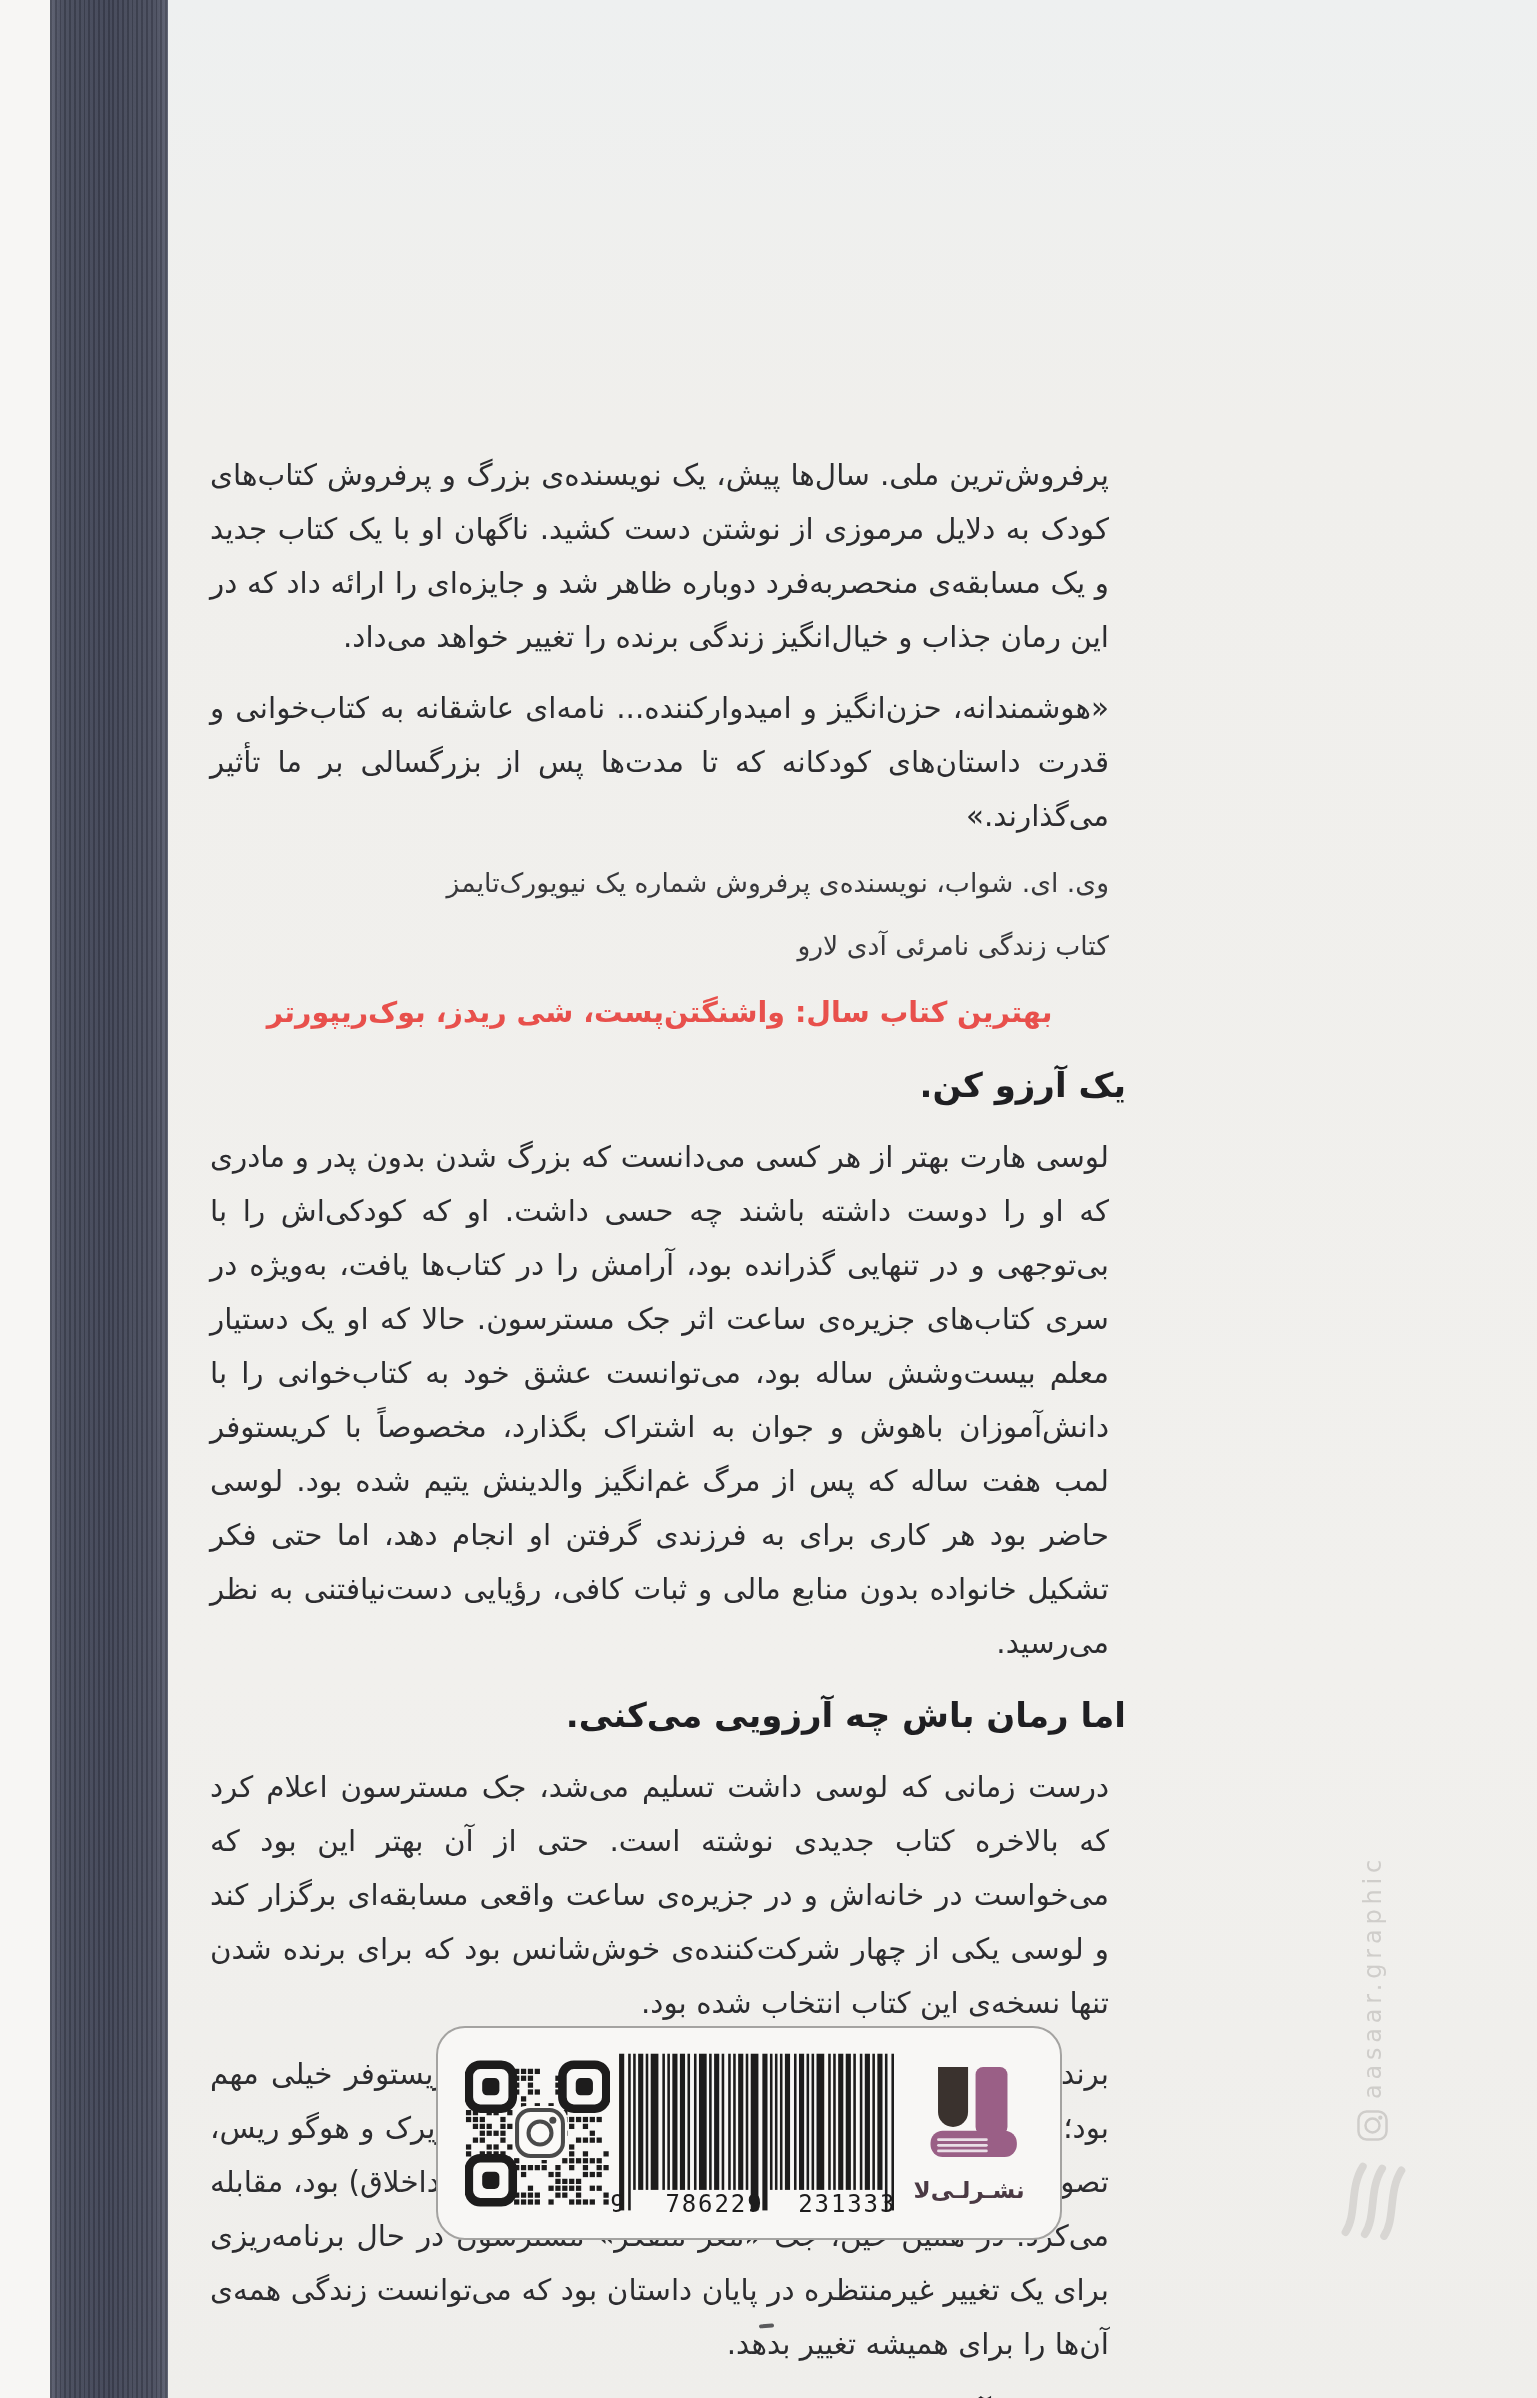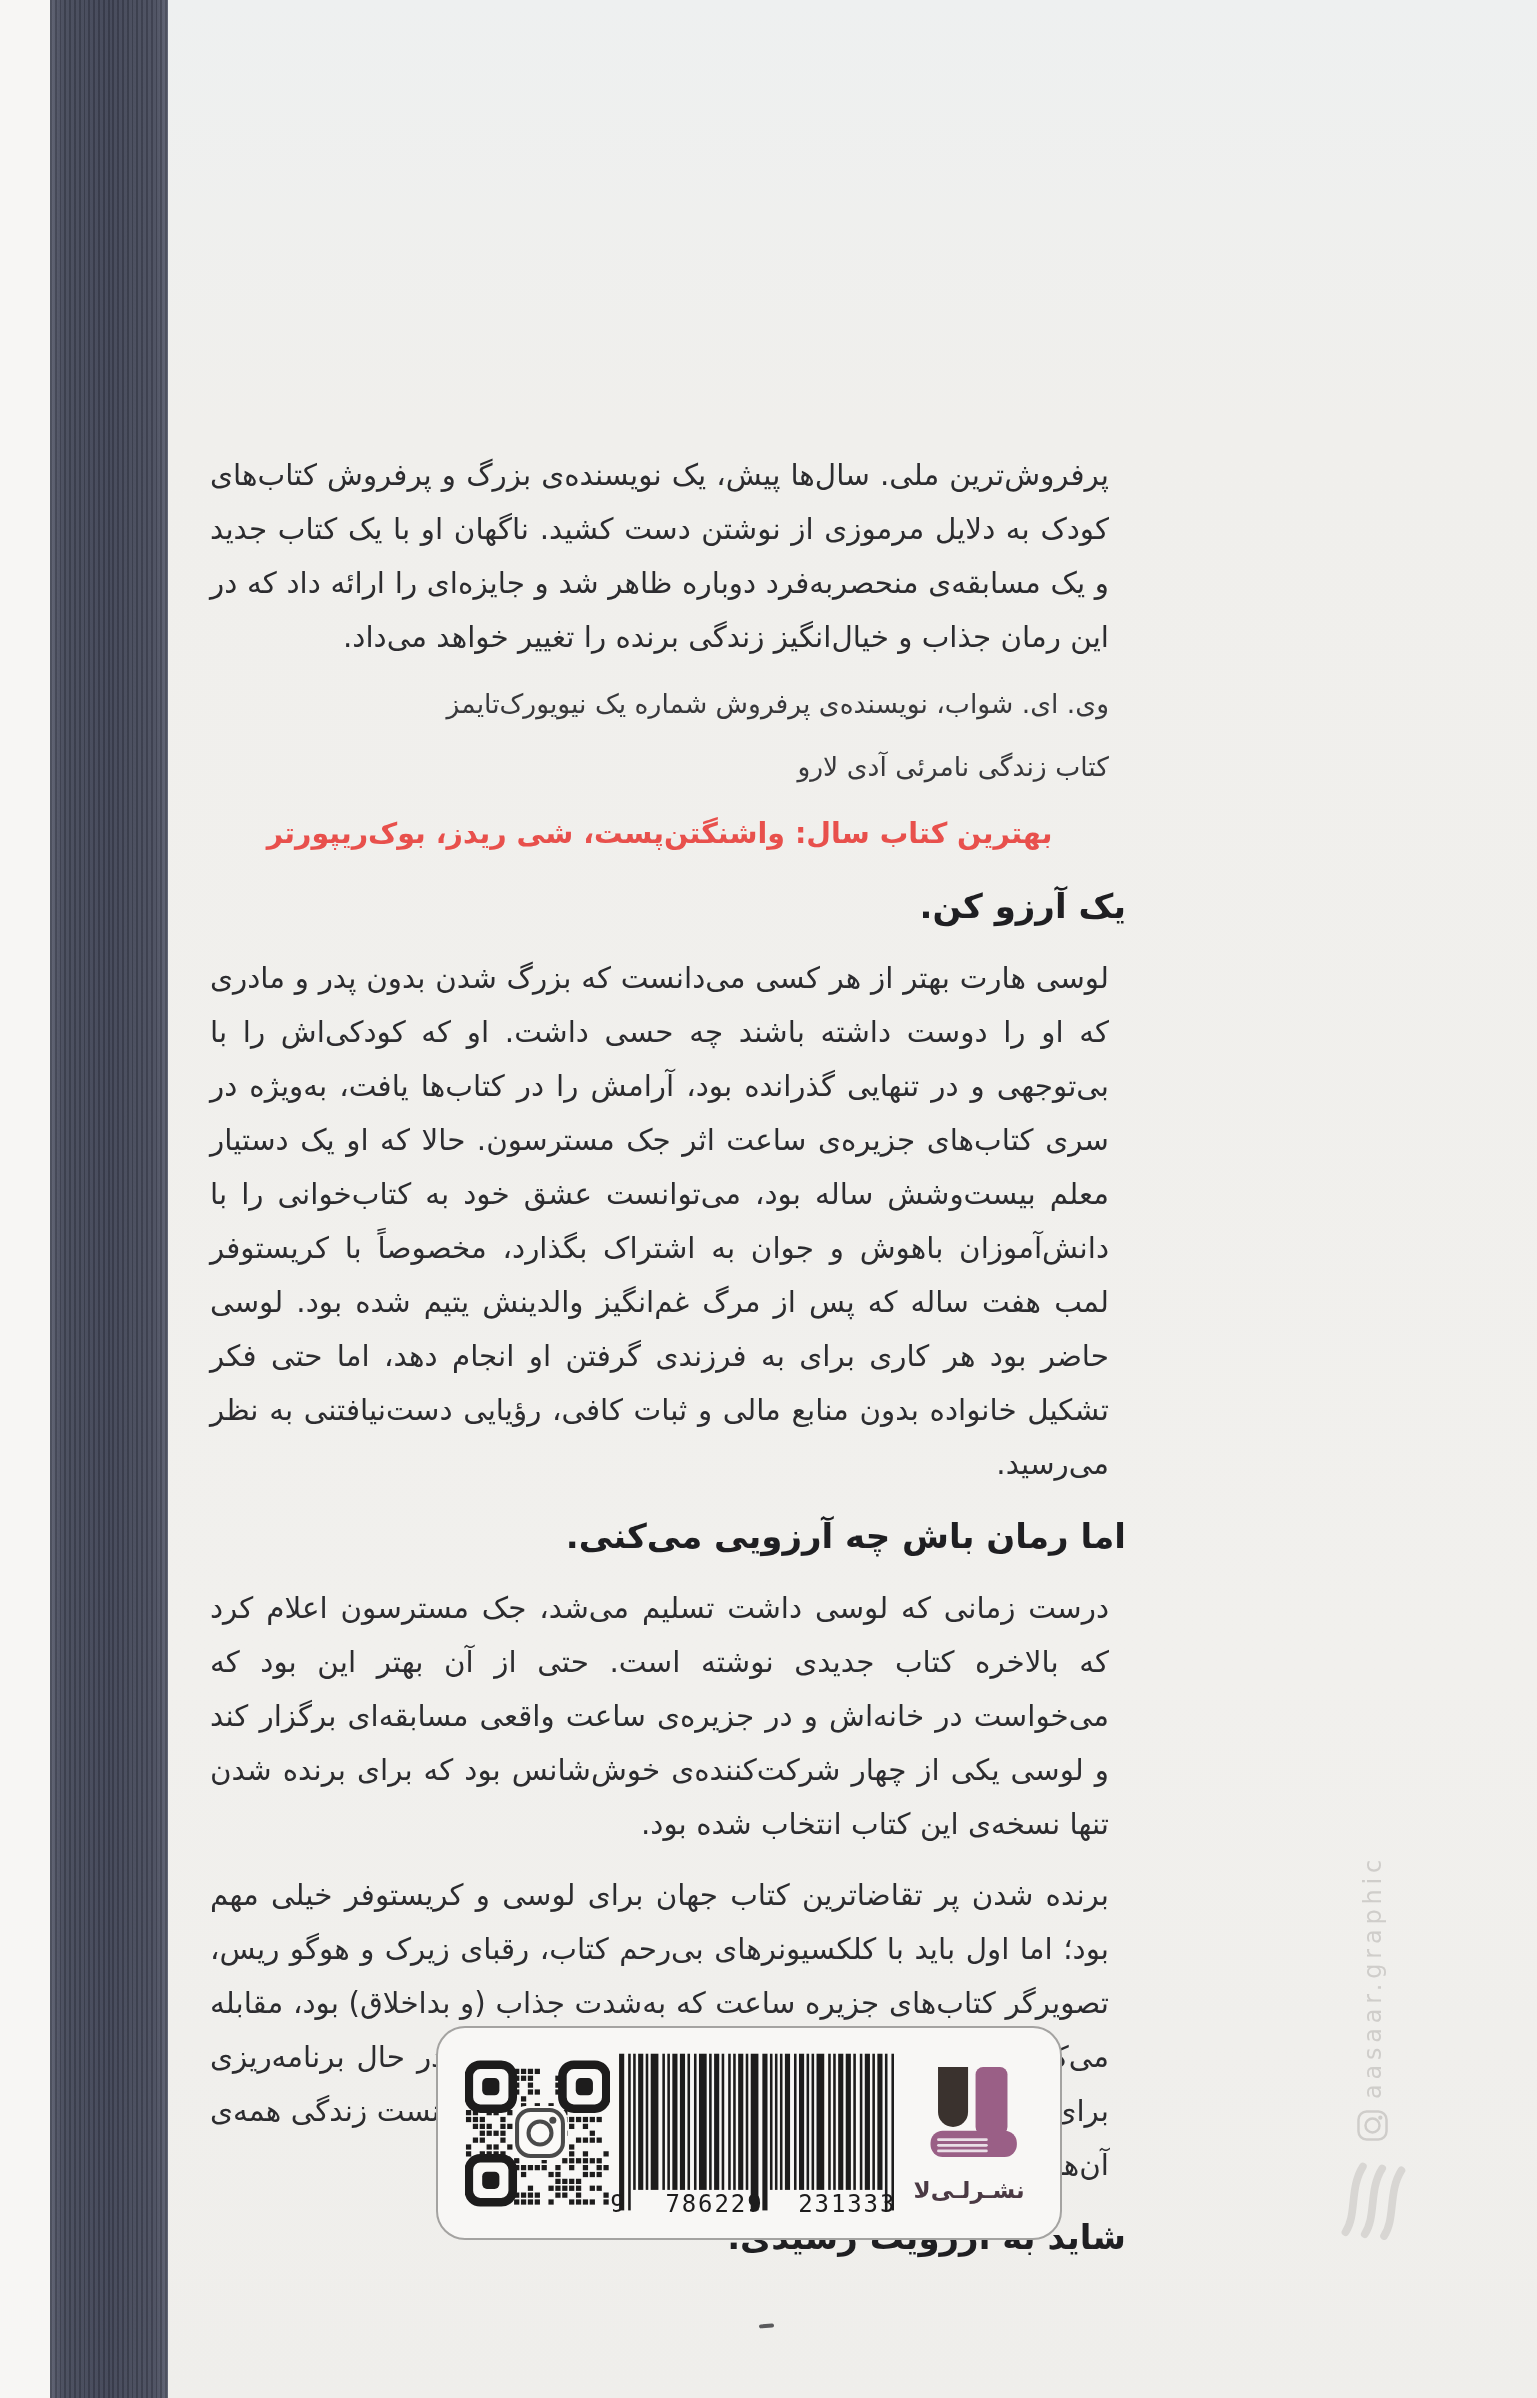--- a/index.html
+++ b/index.html
@@ -71,20 +71,21 @@
   }
 </style>
 </head>
 <body>
 
 <div class="cover-page"></div>
 <div class="spine"></div>
 
 <div class="blurb" dir="rtl">
   <p class="quote-part1">پرفروش‌ترین ملی. سال‌ها پیش، یک نویسنده‌ی بزرگ و پرفروش کتاب‌های کودک به دلایل مرموزی از نوشتن دست کشید. ناگهان او با یک کتاب جدید و یک مسابقه‌ی منحصربه‌فرد دوباره ظاهر شد و جایزه‌ای را ارائه داد که در این رمان جذاب و خیال‌انگیز زندگی برنده را تغییر خواهد می‌داد.</p>
+  <p class="quote-cont">«هوشمندانه، حزن‌انگیز و امیدوارکننده... نامه‌ای عاشقانه به کتاب‌خوانی و قدرت داستان‌های کودکانه که تا مدت‌ها پس از بزرگسالی بر ما تأثیر می‌گذارند.»</p>
   <p class="attr">وی. ای. شواب، نویسنده‌ی پرفروش شماره یک نیویورک‌تایمز</p>
   <p class="attr" style="margin-top:0;">کتاب زندگی نامرئی آدی لارو</p>
   <p class="awards">بهترین کتاب سال: واشنگتن‌پست، شی ریدز، بوک‌ریپورتر</p>
   <h2 class="head">یک آرزو کن.</h2>
   <p class="para">لوسی هارت بهتر از هر کسی می‌دانست که بزرگ شدن بدون پدر و مادری که او را دوست داشته باشند چه حسی داشت. او که کودکی‌اش را با بی‌توجهی و در تنهایی گذرانده بود، آرامش را در کتاب‌ها یافت، به‌ویژه در سری کتاب‌های جزیره‌ی ساعت اثر جک مسترسون. حالا که او یک دستیار معلم بیست‌وشش ساله بود، می‌توانست عشق خود به کتاب‌خوانی را با دانش‌آموزان باهوش و جوان به اشتراک بگذارد، مخصوصاً با کریستوفر لمب هفت ساله که پس از مرگ غم‌انگیز والدینش یتیم شده بود. لوسی حاضر بود هر کاری برای به فرزندی گرفتن او انجام دهد، اما حتی فکر تشکیل خانواده بدون منابع مالی و ثبات کافی، رؤیایی دست‌نیافتنی به نظر می‌رسید.</p>
   <h2 class="head">اما رمان باش چه آرزویی می‌کنی.</h2>
   <p class="para">درست زمانی که لوسی داشت تسلیم می‌شد، جک مسترسون اعلام کرد که بالاخره کتاب جدیدی نوشته است. حتی از آن بهتر این بود که می‌خواست در خانه‌اش و در جزیره‌ی ساعت واقعی مسابقه‌ای برگزار کند و لوسی یکی از چهار شرکت‌کننده‌ی خوش‌شانس بود که برای برنده شدن تنها نسخه‌ی این کتاب انتخاب شده بود.</p>
   <p class="para gap-top">برنده شدن پر تقاضاترین کتاب جهان برای لوسی و کریستوفر خیلی مهم بود؛ اما اول باید با کلکسیونرهای بی‌رحم کتاب، رقبای زیرک و هوگو ریس، تصویرگر کتاب‌های جزیره ساعت که به‌شدت جذاب (و بداخلاق) بود، مقابله می‌کرد. در همین حین، جک «مغز متفکر» مسترسون در حال برنامه‌ریزی برای یک تغییر غیرمنتظره در پایان داستان بود که می‌توانست زندگی همه‌ی آن‌ها را برای همیشه تغییر بدهد.</p>
   <h2 class="head closing">شاید به آرزویت رسیدی.</h2>
 </div>

